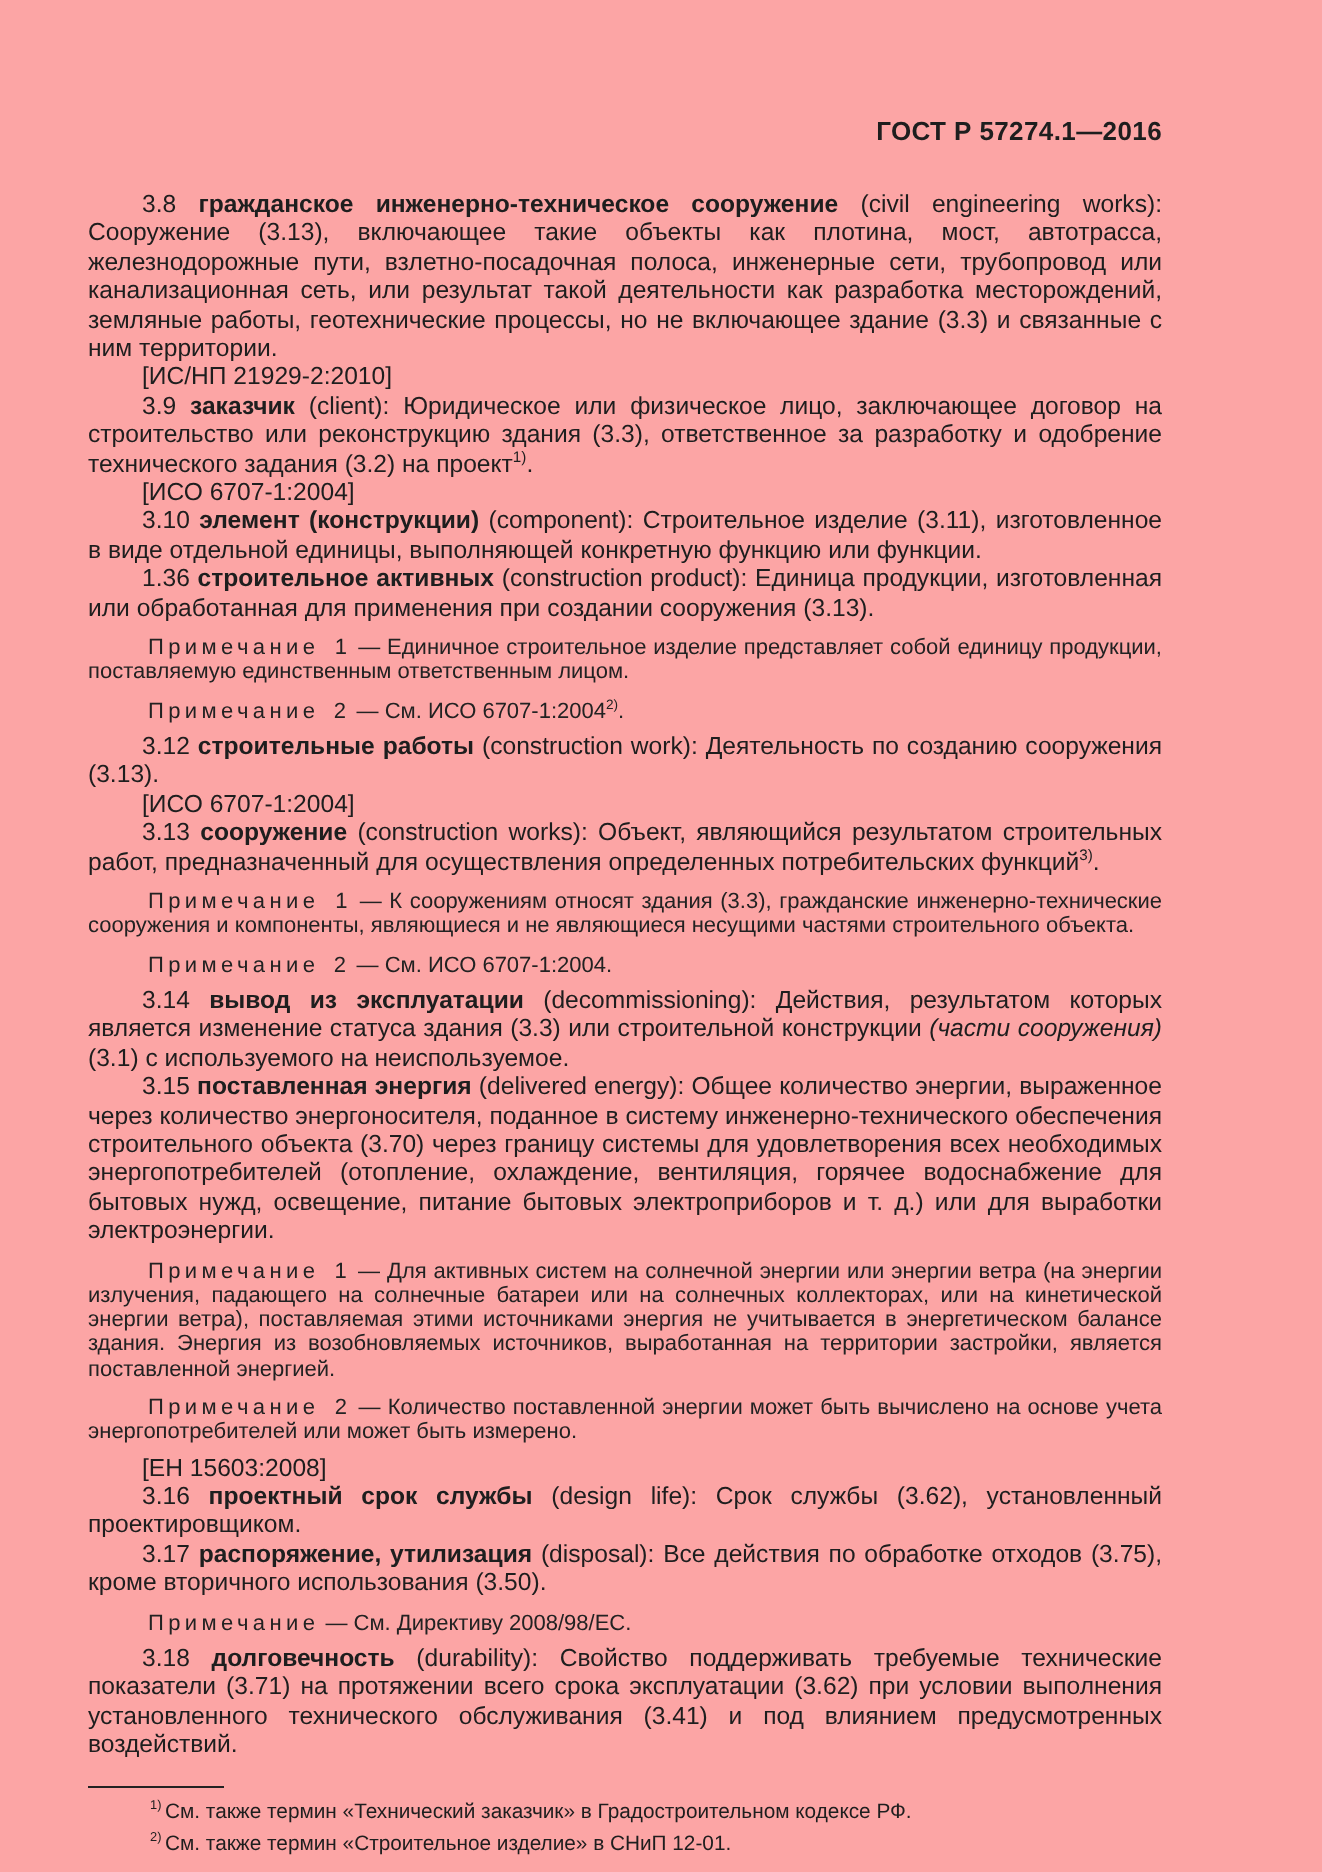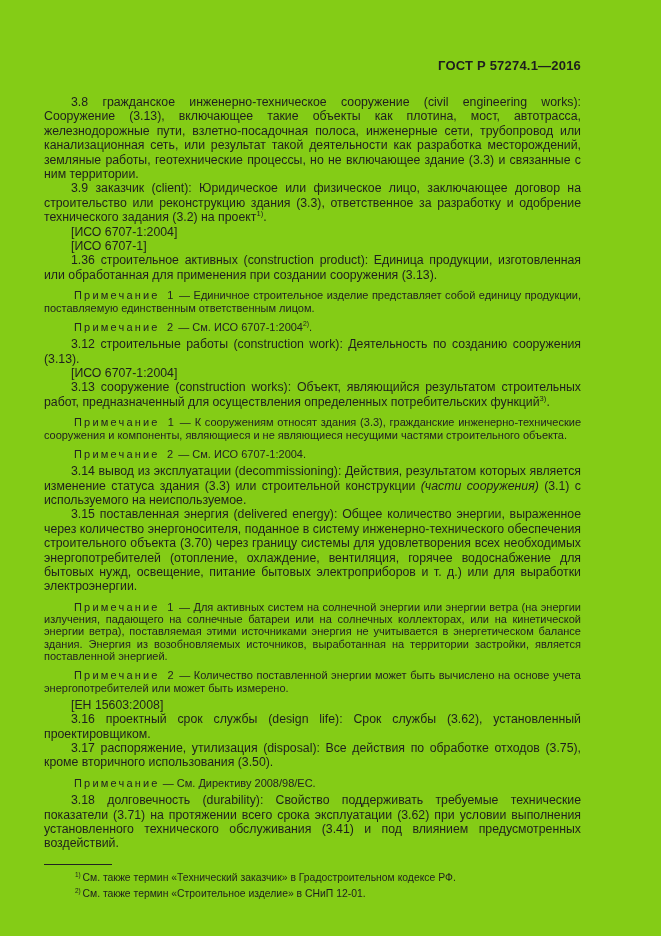--- a/index.html
+++ b/index.html
@@ -1,21 +1,21 @@
 <!DOCTYPE html>
 <html lang="ru"><head>
 <meta charset="utf-8">
 <style>
   * { box-sizing: border-box; }
   html, body { margin: 0; padding: 0; background: #ffffff; }
   .page {
     position: relative;
     width: 661px;
     height: 936px;
-    background: #84cc16;
+    background: #fca5a5;
     color: #1e1e1e;
     font-family: "Liberation Sans", "DejaVu Sans", sans-serif;
     padding: 58px 80px 0 44px;
     overflow: hidden;
   }
   .doc-header {
     text-align: right;
     font-weight: bold;
     font-size: 13px;
     letter-spacing: 0.2px;
@@ -34,21 +34,21 @@
     text-indent: 27px;
   }
   p.note {
     font-size: 11px;
     line-height: 12.3px;
     text-align: justify;
     text-indent: 30px;
     margin: 7px 0 4px 0;
     color: #222222;
   }
-  .b  { font-weight: normal; }
+  .b  { font-weight: bold; }
   .i  { font-style: italic; }
   .sp { letter-spacing: 2.2px; word-spacing: 2px; }
   sup { font-size: 0.62em; line-height: 0; }
   .footnote-rule {
     width: 68px;
     height: 0;
     border: none;
     border-top: 1.6px solid #222222;
     margin: 13px 0 7px 0;
   }
@@ -61,23 +61,24 @@
 </style>
 </head>
 <body>
 
 <div class="page">
   <p class="doc-header">ГОСТ Р 57274.1—2016</p>
 
   <div class="content">
 
   <p class="term"><span>3.8 </span><span class="b">гражданское инженерно-техническое сооружение</span><span> (civil engineering works): Сооружение (3.13), включающее такие объекты как плотина, мост, автотрасса, железнодорожные пути, взлетно-посадочная полоса, инженерные сети, трубопровод или канализационная сеть, или результат такой деятельности как разработка месторождений, земляные работы, геотехнические процессы, но не включающее здание (3.3) и связанные с ним территории.</span></p>
+      <p class="source"><span>[ИС/НП 21929-2:2010]</span></p>
       <p class="term"><span>3.9 </span><span class="b">заказчик</span><span> (client): Юридическое или физическое лицо, заключающее договор на строительство или реконструкцию здания (3.3), ответственное за разработку и одобрение технического задания (3.2) на проект</span><sup>1)</sup><span>.</span></p>
       <p class="source"><span>[ИСО 6707-1:2004]</span></p>
-      <p class="source"><span>[ИСО 6707-1]</span></p>
+      <p class="term"><span>3.10 </span><span class="b">элемент (конструкции)</span><span> (component): Строительное изделие (3.11), изготовленное в виде отдельной единицы, выполняющей конкретную функцию или функции.</span></p>
       <p class="term"><span>1.36 </span><span class="b">строительное активных</span><span> (construction product): Единица продукции, изготовленная или обработанная для применения при создании сооружения (3.13).</span></p>
       <p class="note"><span class="sp">Примечание 1</span><span> — Единичное строительное изделие представляет собой единицу продукции, поставляемую единственным ответственным лицом.</span></p>
       <p class="note"><span class="sp">Примечание 2</span><span> — См. ИСО 6707-1:2004</span><sup>2)</sup><span>.</span></p>
       <p class="term"><span>3.12 </span><span class="b">строительные работы</span><span> (construction work): Деятельность по созданию сооружения (3.13).</span></p>
       <p class="source"><span>[ИСО 6707-1:2004]</span></p>
       <p class="term"><span>3.13 </span><span class="b">сооружение</span><span> (construction works): Объект, являющийся результатом строительных работ, предназначенный для осуществления определенных потребительских функций</span><sup>3)</sup><span>.</span></p>
       <p class="note"><span class="sp">Примечание 1</span><span> — К сооружениям относят здания (3.3), гражданские инженерно-технические сооружения и компоненты, являющиеся и не являющиеся несущими частями строительного объекта.</span></p>
       <p class="note"><span class="sp">Примечание 2</span><span> — См. ИСО 6707-1:2004.</span></p>
       <p class="term"><span>3.14 </span><span class="b">вывод из эксплуатации</span><span> (decommissioning): Действия, результатом которых является изменение статуса здания (3.3) или строительной конструкции </span><span class="i">(части сооружения)</span><span> (3.1) с используемого на неиспользуемое.</span></p>
       <p class="term"><span>3.15 </span><span class="b">поставленная энергия</span><span> (delivered energy): Общее количество энергии, выраженное через количество энергоносителя, поданное в систему инженерно-технического обеспечения строительного объекта (3.70) через границу системы для удовлетворения всех необходимых энергопотребителей (отопление, охлаждение, вентиляция, горячее водоснабжение для бытовых нужд, освещение, питание бытовых электроприборов и т. д.) или для выработки электроэнергии.</span></p>

